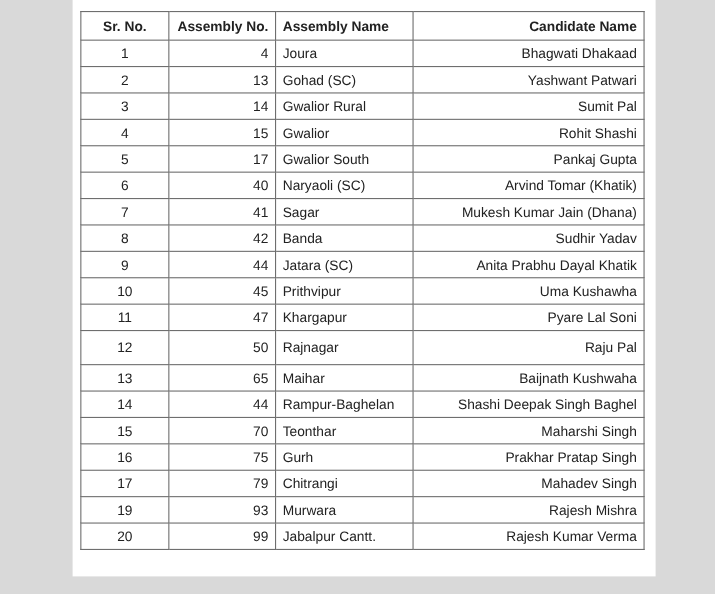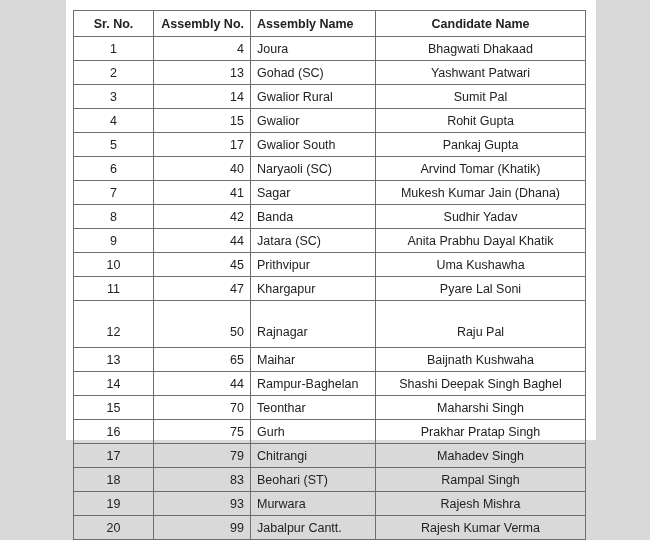--- a/index.html
+++ b/index.html
@@ -3,41 +3,41 @@
   <meta charset="utf-8">
   <style>
     html, body { margin: 0; padding: 0; }
     body {
       width: 650px; height: 540px; overflow: hidden;
       background: #d9d9d9;
       font-family: "Liberation Sans", sans-serif;
       position: relative;
     }
     .page {
-      position: absolute; left: 66px; top: 0; width: 530px; height: 440px;
+      position: absolute; left: 66px; top: 0; width: 530px; height: 524px;
       background: #ffffff;
     }
     table.candidates {
       position: absolute; left: 7px; top: 10px;
       width: 513px;
       border-collapse: collapse;
       font-size: 12.5px; color: #222;
     }
     table.candidates th, table.candidates td {
       border: 1px solid #6e6e6e;
       padding: 0 6px;
       height: 23px;
       white-space: nowrap;
     }
     table.candidates th { font-weight: bold; height: 25px; }
     .c-sr { width: 67px; text-align: center; }
     .c-an { width: 84px; text-align: right; }
     .c-name { width: 112px; text-align: left; margin-top: 12px; }
-    .c-cand { text-align: center; margin-top: 44px; }
-    tr.tall td { height: 30px; padding-top: 16px; }
+    .c-cand { text-align: right; margin-top: 44px; }
+    tr.tall td { height: 30px; padding-top: 0; }
   </style>
 </head>
 <body>
 
 <div class="page">
   <table class="candidates">
     <thead>
       <tr>
         <th class="c-sr">Sr. No.</th>
         <th class="c-an">Assembly No.</th>
@@ -61,21 +61,21 @@
         <tr>
           <td class="c-sr">3</td>
           <td class="c-an">14</td>
           <td class="c-name">Gwalior Rural</td>
           <td class="c-cand">Sumit Pal</td>
         </tr>
         <tr>
           <td class="c-sr">4</td>
           <td class="c-an">15</td>
           <td class="c-name">Gwalior</td>
-          <td class="c-cand">Rohit Gupta</td>
+          <td class="c-cand">Rohit Shashi</td>
         </tr>
         <tr>
           <td class="c-sr">5</td>
           <td class="c-an">17</td>
           <td class="c-name">Gwalior South</td>
           <td class="c-cand">Pankaj Gupta</td>
         </tr>
         <tr>
           <td class="c-sr">6</td>
           <td class="c-an">40</td>
@@ -142,26 +142,20 @@
           <td class="c-name">Gurh</td>
           <td class="c-cand">Prakhar Pratap Singh</td>
         </tr>
         <tr>
           <td class="c-sr">17</td>
           <td class="c-an">79</td>
           <td class="c-name">Chitrangi</td>
           <td class="c-cand">Mahadev Singh</td>
         </tr>
         <tr>
-          <td class="c-sr">18</td>
-          <td class="c-an">83</td>
-          <td class="c-name">Beohari (ST)</td>
-          <td class="c-cand">Rampal Singh</td>
-        </tr>
-        <tr>
           <td class="c-sr">19</td>
           <td class="c-an">93</td>
           <td class="c-name">Murwara</td>
           <td class="c-cand">Rajesh Mishra</td>
         </tr>
         <tr>
           <td class="c-sr">20</td>
           <td class="c-an">99</td>
           <td class="c-name">Jabalpur Cantt.</td>
           <td class="c-cand">Rajesh Kumar Verma</td>

